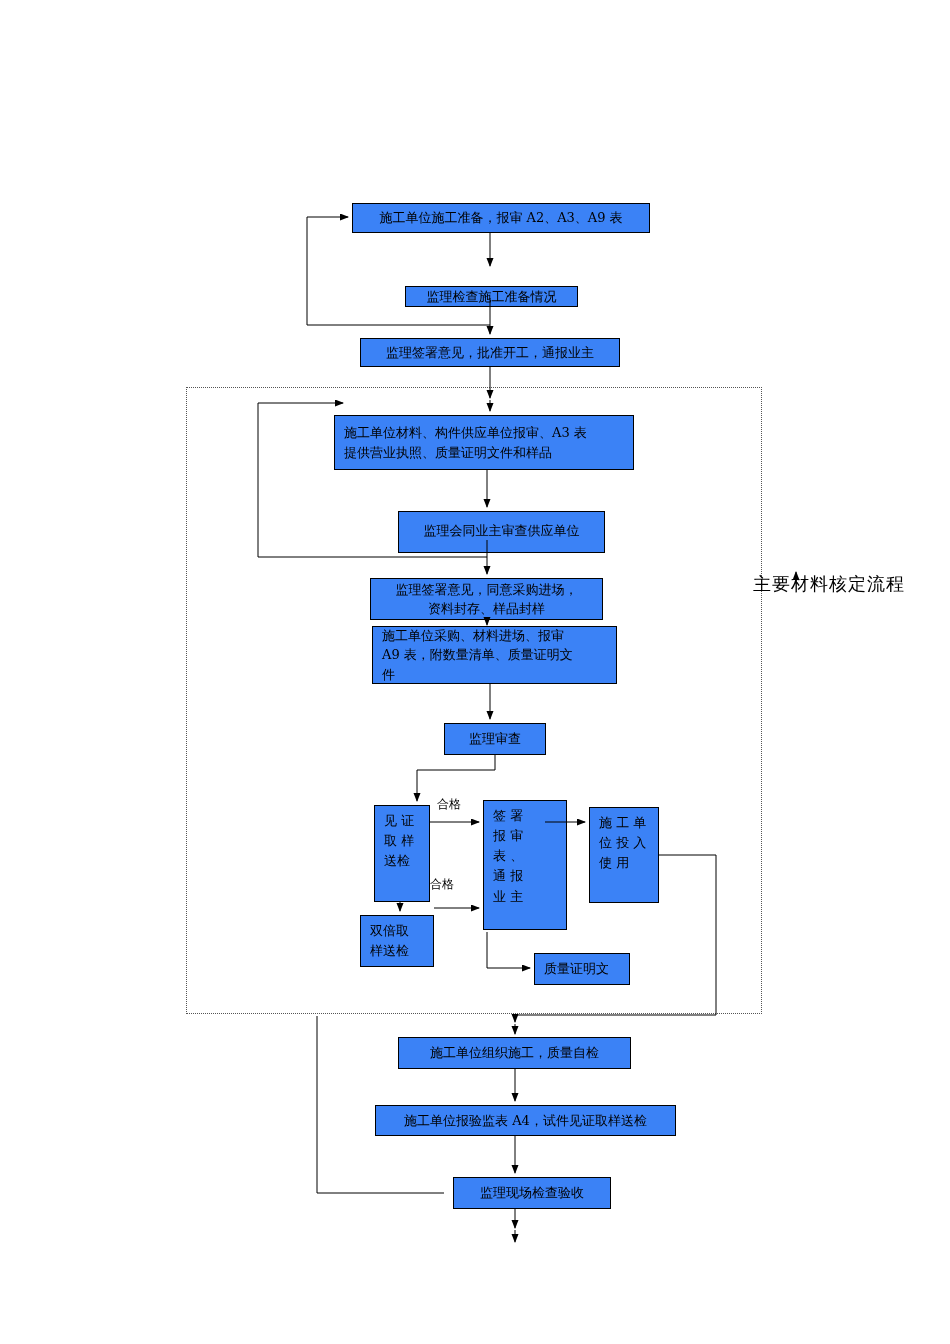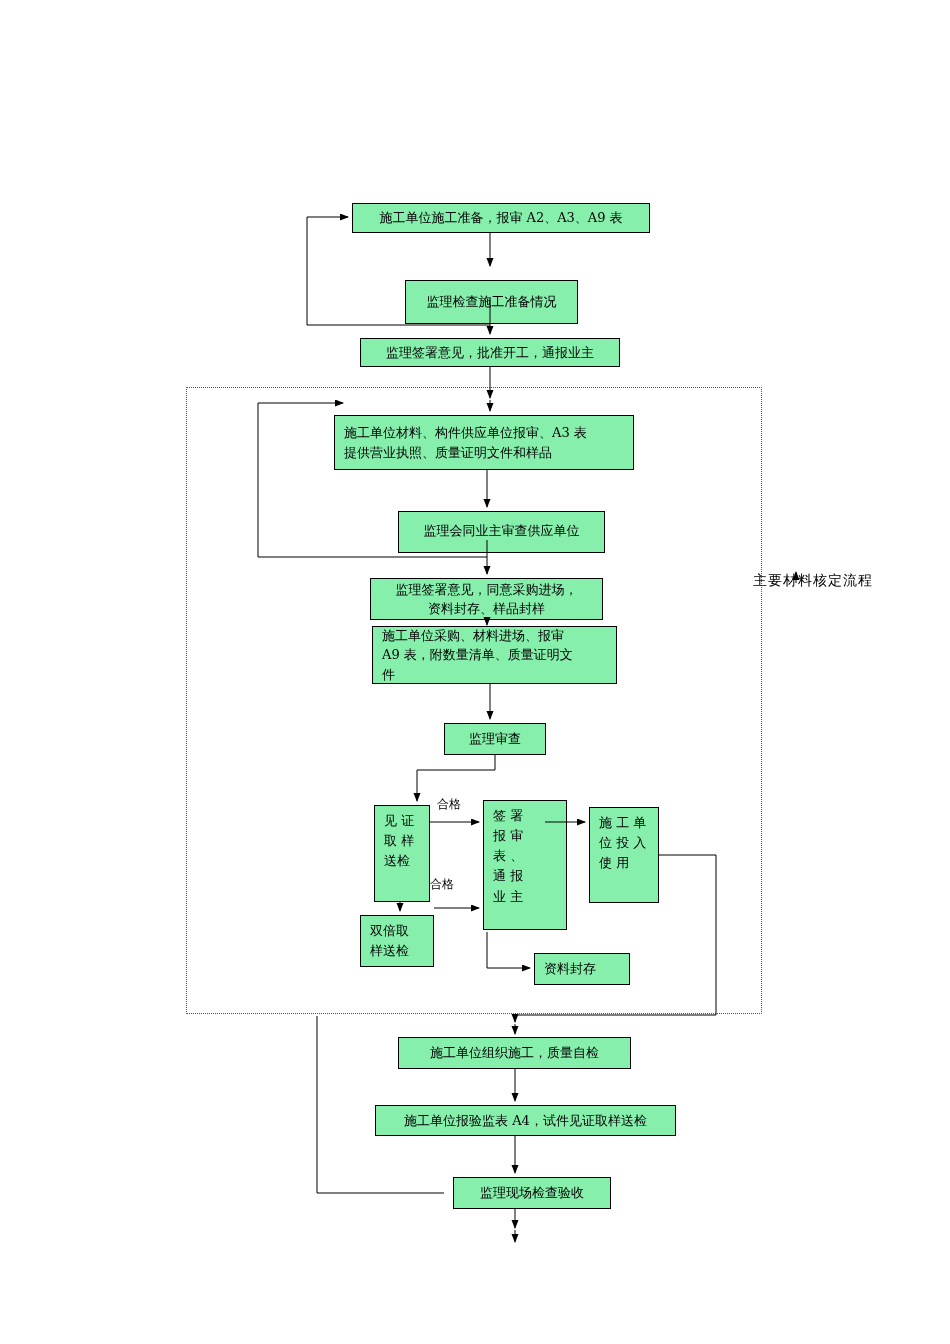--- a/index.html
+++ b/index.html
@@ -1,47 +1,47 @@
 <!DOCTYPE html>
 <html><head>
 <meta charset="utf-8">
 <style>
   html,body{margin:0;padding:0;}
   body{
     width:950px;height:1344px;position:relative;background:#ffffff;
     font-family:"DejaVu Serif","Liberation Serif",serif;color:#000;
   }
   .flow-box{
-    position:absolute;box-sizing:border-box;border:1px solid #000;background:#86efac;
+    position:absolute;box-sizing:border-box;border:1px solid #000;background:#3b82f6;
     font-size:13px;line-height:1.5;white-space:pre-line;
     display:flex;align-items:center;justify-content:center;text-align:center;
     padding:1px 4px;overflow:hidden;
   }
   .align-left{justify-content:flex-start;text-align:left;padding-left:9px;padding-right:6px;}
   .align-top{align-items:flex-start;padding-top:5px;}
   .vtext{line-height:1.55;}
   .dashed-region{
     position:absolute;left:186px;top:387px;width:576px;height:627px;
     border:1px dotted #555;box-sizing:border-box;background:transparent;
   }
   .side-title{
-    position:absolute;left:753px;top:572px;font-size:14px;letter-spacing:1px;
+    position:absolute;left:753px;top:572px;font-size:18px;letter-spacing:1px;
     white-space:nowrap;
   }
   .small-label{position:absolute;font-size:12px;white-space:nowrap;}
   svg.connectors{position:absolute;left:0;top:0;pointer-events:none;}
 </style>
 </head>
 <body>
 
 <div class="dashed-region"></div>
 
 <div class="flow-box" style="left:352px;top:203px;width:298px;height:30px;">施工单位施工准备，报审 A2、A3、A9 表</div>
 
-<div class="flow-box" style="left:405px;top:280px;width:173px;height:44px;">监理检查施工准备情况</div>
+<div class="flow-box" style="left:405px;top:286px;width:173px;height:21px;">监理检查施工准备情况</div>
 
 <div class="flow-box" style="left:360px;top:338px;width:260px;height:29px;">监理签署意见，批准开工，通报业主</div>
 
 <div class="flow-box align-left" style="left:334px;top:415px;width:300px;height:55px;">施工单位材料、构件供应单位报审、A3 表
 提供营业执照、质量证明文件和样品</div>
 
 <div class="flow-box" style="left:398px;top:511px;width:207px;height:42px;font-family:Liberation Mono, monospace;">监理会同业主审查供应单位</div>
 
 <div class="flow-box" style="left:370px;top:578px;width:233px;height:42px;">监理签署意见，同意采购进场，
 资料封存、样品封样</div>
@@ -62,21 +62,21 @@
 通 报
 业 主</div>
 
 <div class="flow-box align-left align-top vtext" style="left:589px;top:807px;width:70px;height:96px;">施 工 单
 位 投 入
 使 用</div>
 
 <div class="flow-box align-left align-top" style="left:360px;top:915px;width:74px;height:52px;">双倍取
 样送检</div>
 
-<div class="flow-box align-left align-top" style="left:534px;top:953px;width:96px;height:32px;">资料封存</div>
+<div class="flow-box align-left align-top" style="left:534px;top:953px;width:96px;height:32px;">质量证明文</div>
 
 <div class="flow-box" style="left:398px;top:1037px;width:233px;height:32px;">施工单位组织施工，质量自检</div>
 
 <div class="flow-box" style="left:375px;top:1105px;width:301px;height:31px;">施工单位报验监表 A4，试件见证取样送检</div>
 
 <div class="flow-box" style="left:444px;top:1177px;width:158px;height:32px;margin-left:9px;">监理现场检查验收</div>
 
 <div class="side-title">主要材料核定流程</div>
 
 <div class="small-label" style="left:437px;top:796px;">合格</div>

